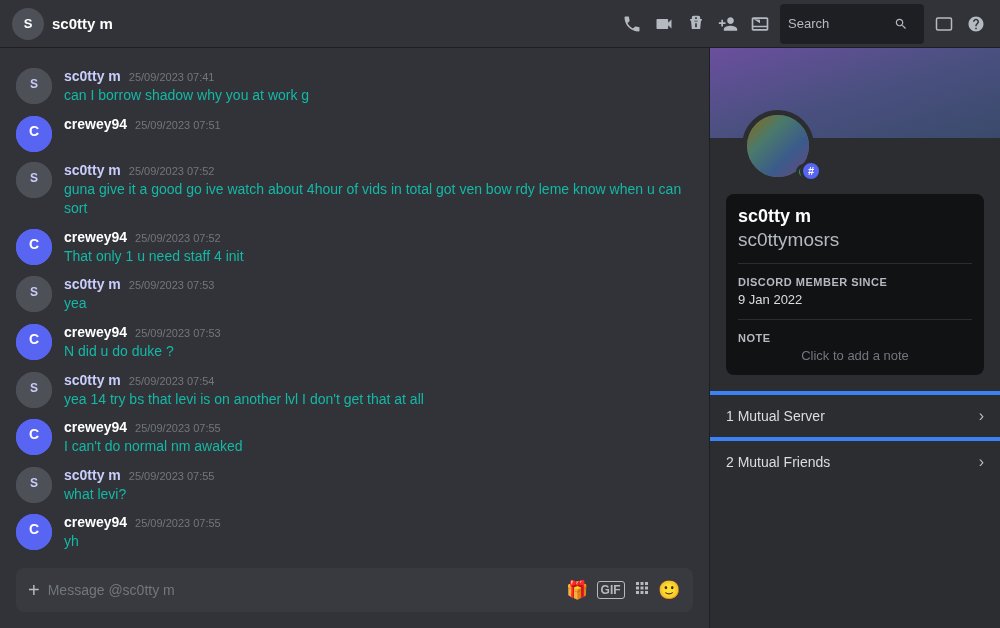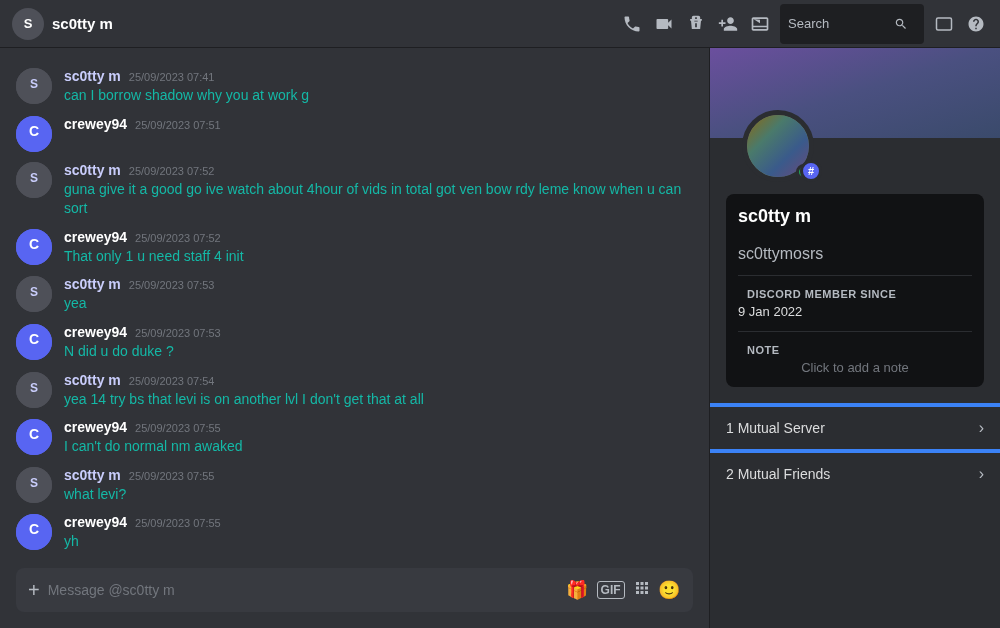--- a/index.html
+++ b/index.html
@@ -275,39 +275,38 @@
       border-radius: 8px;
       padding: 12px;
       margin-top: 12px;
     }
     .profile-display-name {
       font-size: 18px;
       font-weight: 700;
       color: #fff;
     }
     .profile-username {
-      font-size: 16px;
+      font-size: 19px;
       color: #b5bac1;
-      margin-top: 18px;
+      margin-top: 2px;
     }
 
     .profile-divider {
       height: 1px;
       background: #2b2d31;
       margin: 12px 0;
     }
 
     .profile-section-label {
       font-size: 11px;
       font-weight: 700;
       color: #b5bac1;
       text-transform: uppercase;
       letter-spacing: 0.5px;
       margin-bottom: 4px;
-      margin-left: 9px;
     }
     .profile-section-value {
       font-size: 13px;
       color: #dcddde;
     }
     .profile-note-placeholder {
       font-size: 13px;
       color: #72767d;
       cursor: pointer;
       text-align: center;

